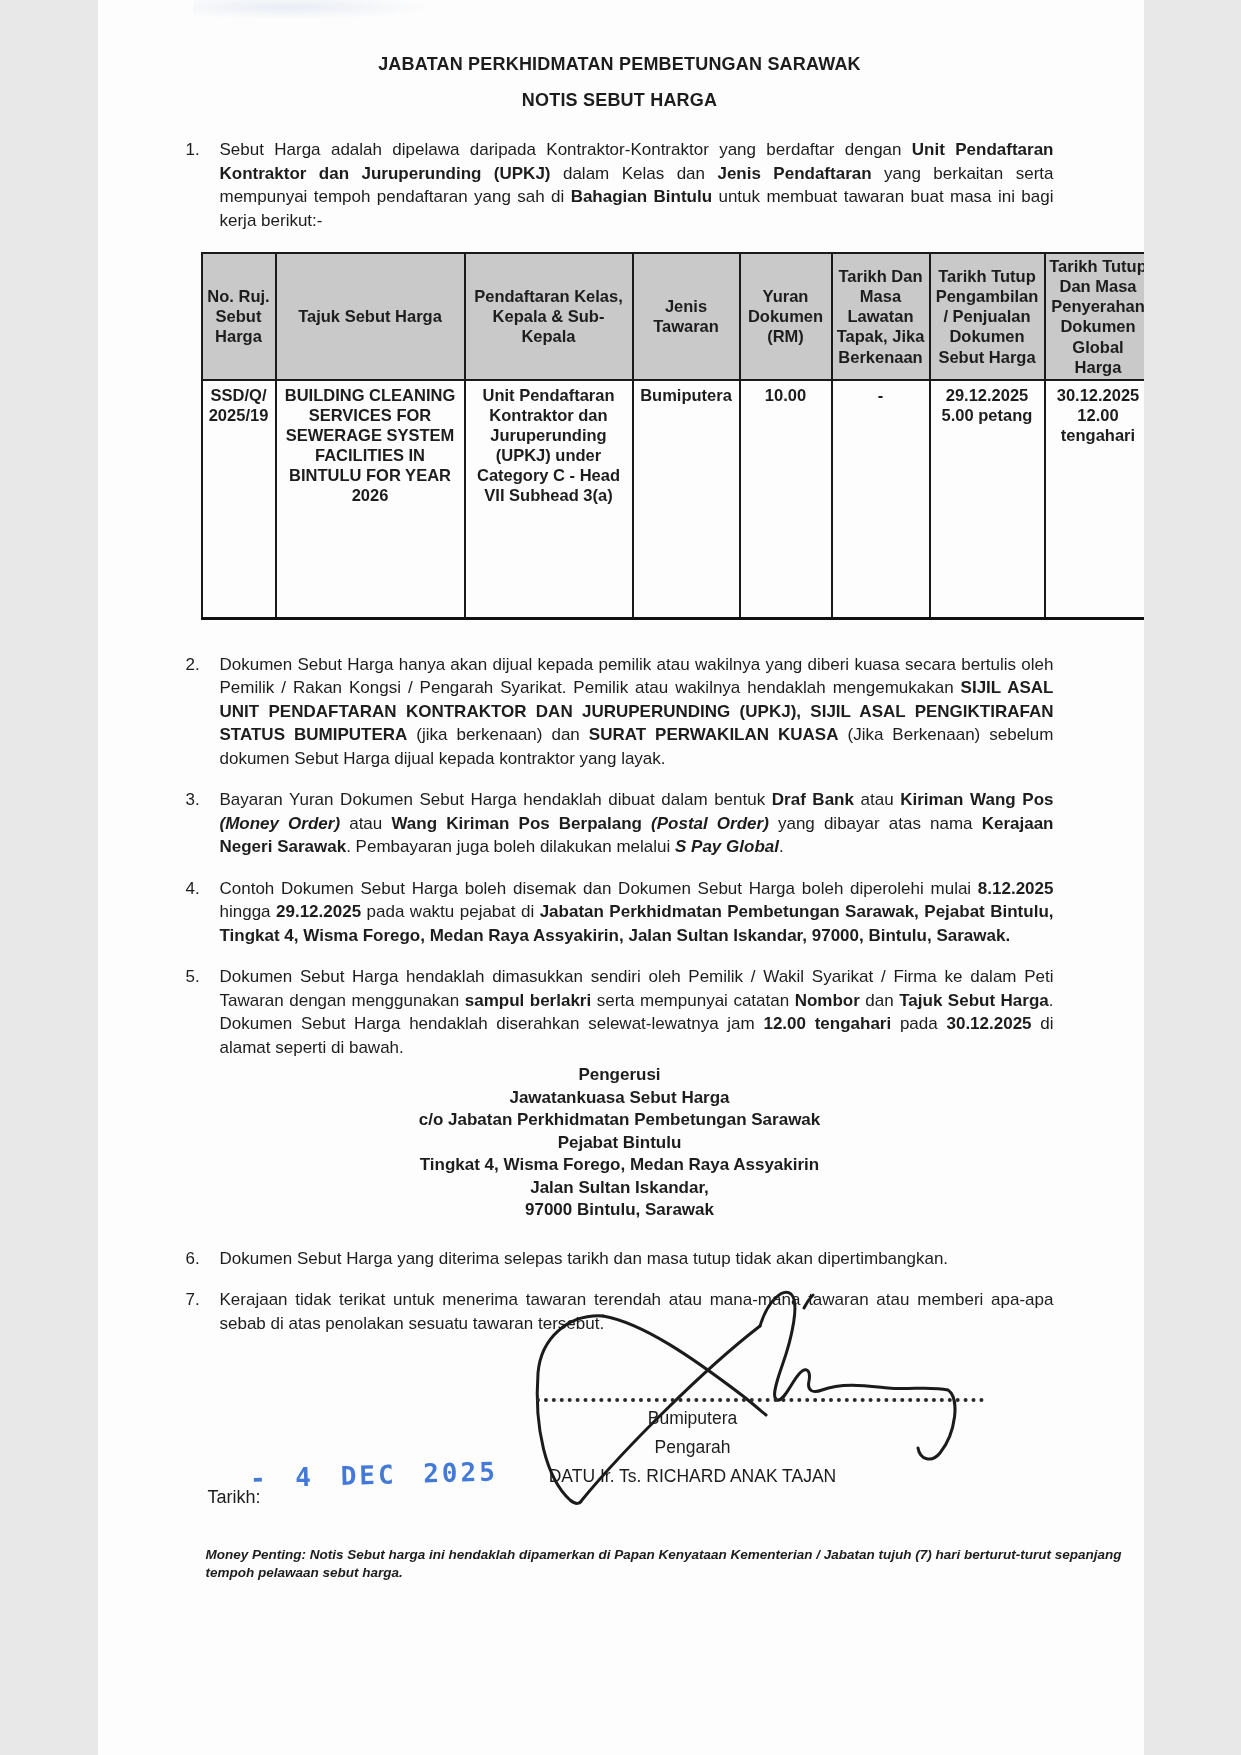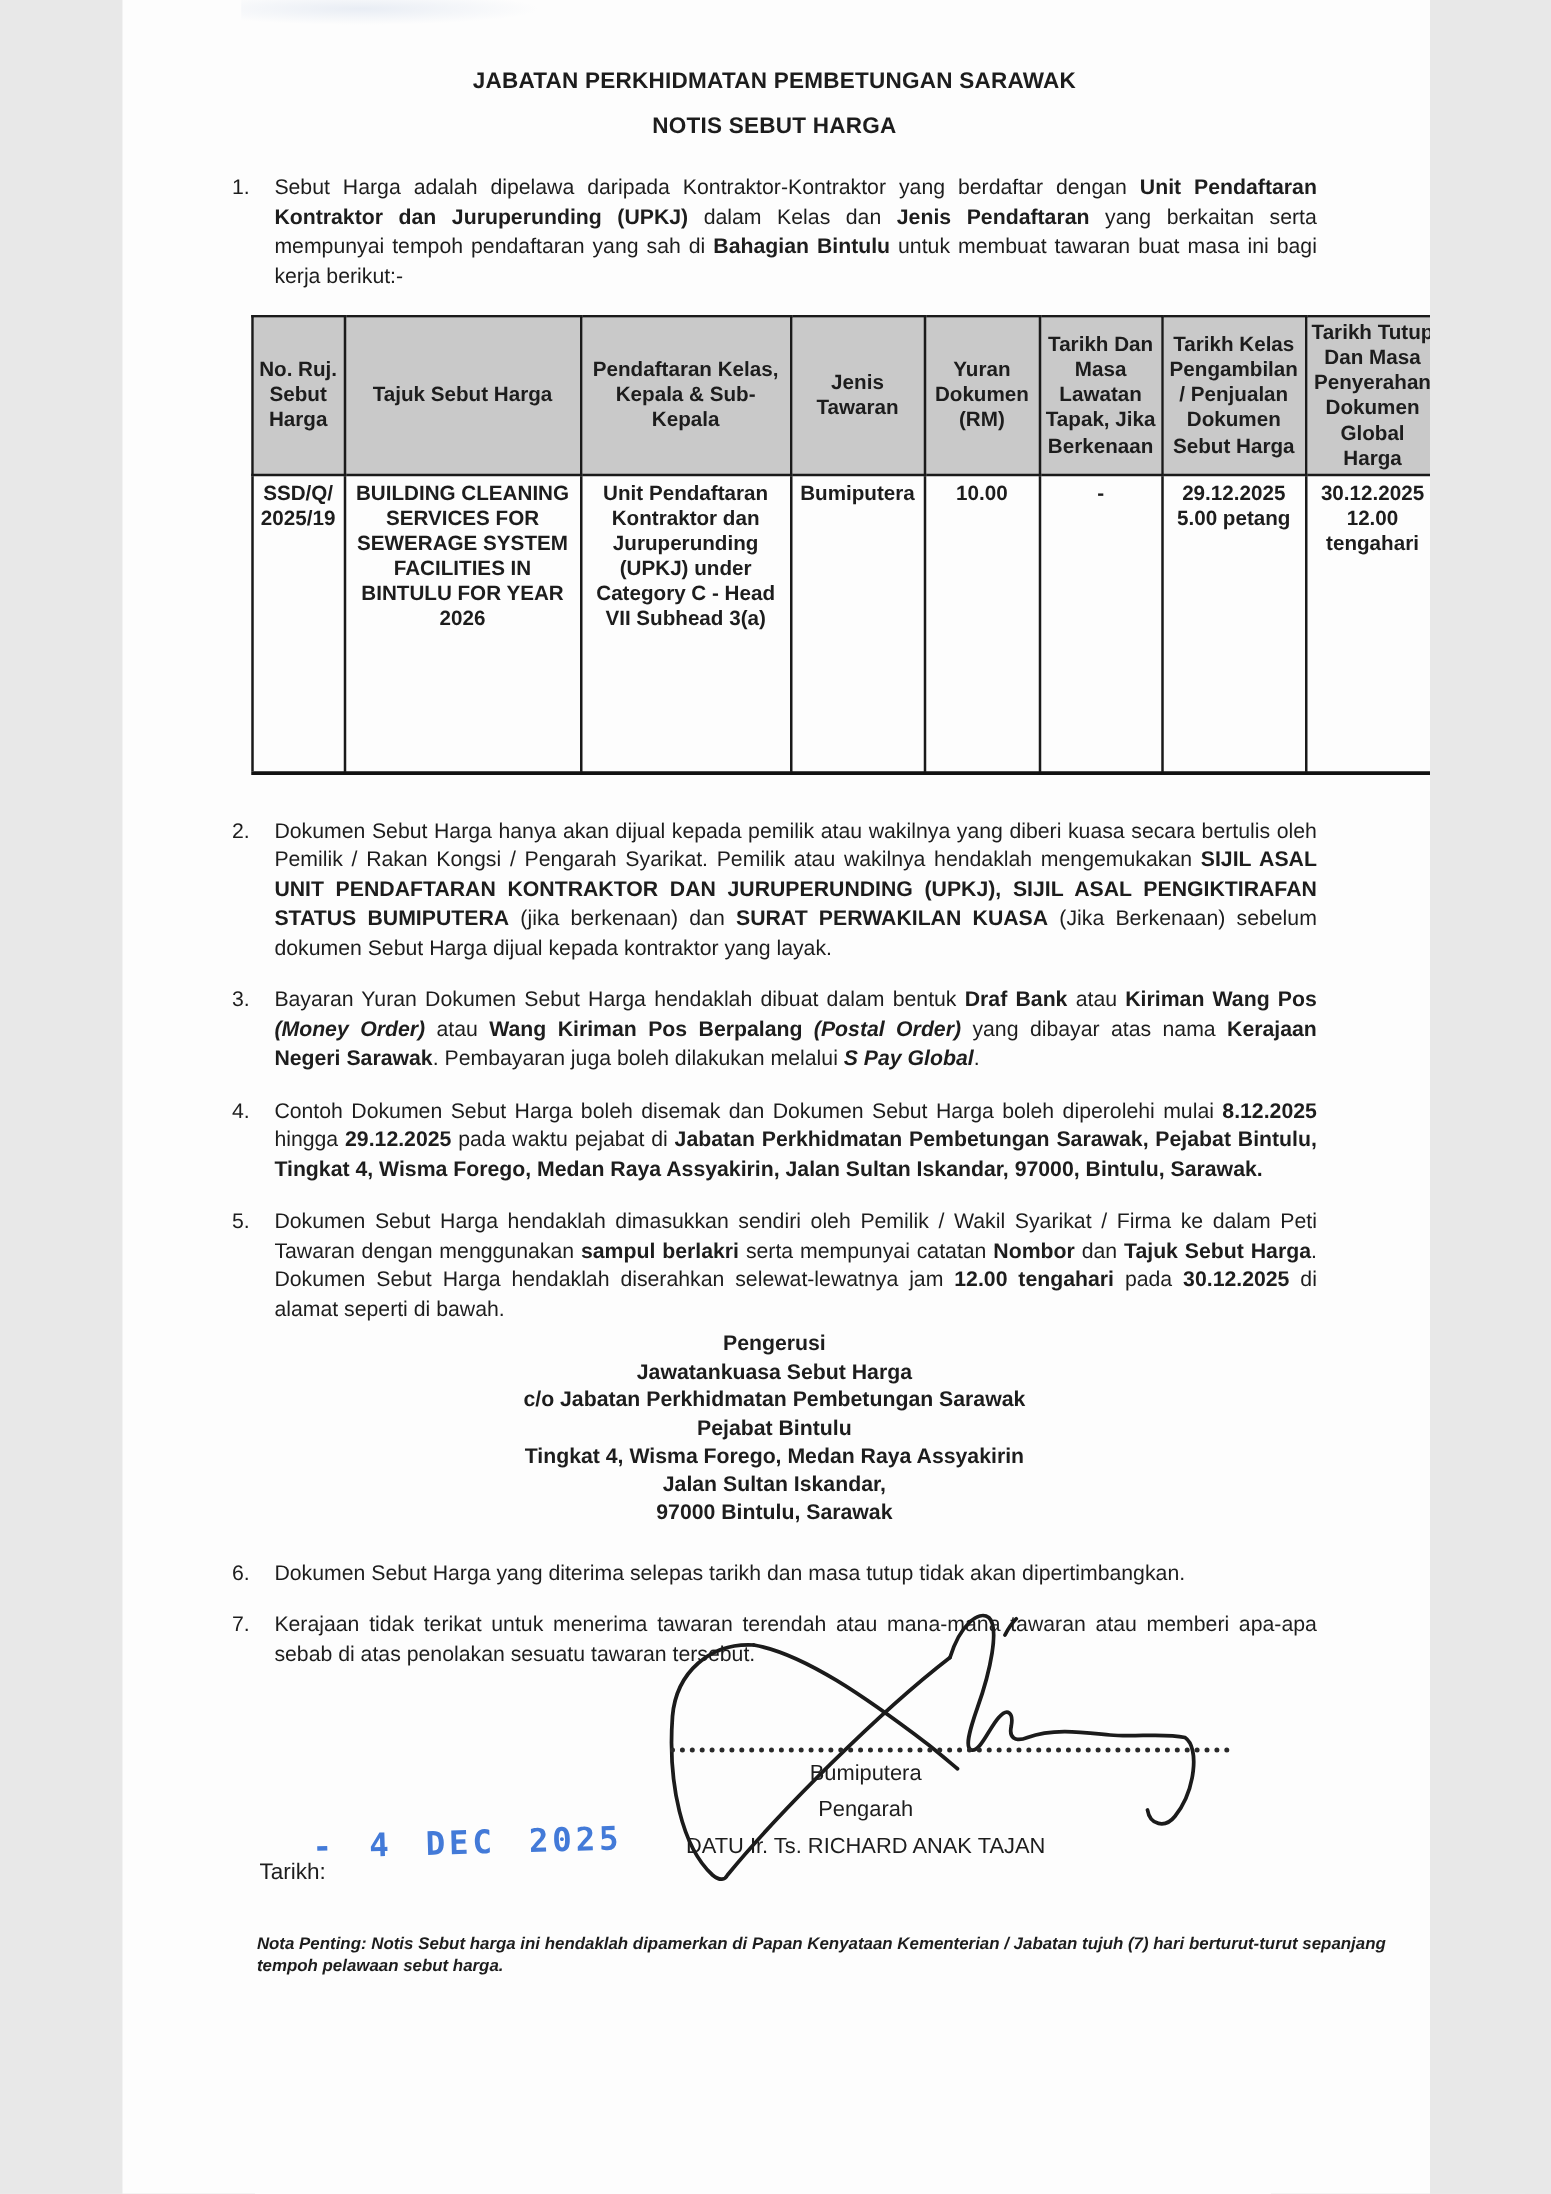--- a/index.html
+++ b/index.html
@@ -83,21 +83,21 @@
           <col style="width:107px">
       </colgroup>
       <thead>
         <tr>
           <th>No. Ruj. Sebut Harga</th>
           <th>Tajuk Sebut Harga</th>
           <th>Pendaftaran Kelas, Kepala &amp; Sub- Kepala</th>
           <th>Jenis Tawaran</th>
           <th>Yuran Dokumen (RM)</th>
           <th>Tarikh Dan Masa Lawatan Tapak, Jika Berkenaan</th>
-          <th>Tarikh Kelas Pengambilan / Penjualan Dokumen Sebut Harga</th>
+          <th>Tarikh Tutup Pengambilan / Penjualan Dokumen Sebut Harga</th>
           <th>Tarikh Tutup Dan Masa Penyerahan Dokumen Global Harga</th>
         </tr>
       </thead>
       <tbody>
         <tr>
           <td>SSD/Q/
 2025/19</td>
           <td>BUILDING CLEANING SERVICES FOR SEWERAGE SYSTEM FACILITIES IN BINTULU FOR YEAR 2026</td>
           <td>Unit Pendaftaran Kontraktor dan Juruperunding (UPKJ) under Category C - Head VII Subhead 3(a)</td>
           <td>Bumiputera</td>
@@ -163,15 +163,15 @@
   <div class="sig-caption">
     <div>Bumiputera</div>
     <div>Pengarah</div>
     <div>DATU Ir. Ts. RICHARD ANAK TAJAN</div>
   </div>
 
   <div class="tarikh">Tarikh:</div>
   <div class="stamp" style="color: rgb(53, 113, 214);">- 4 DEC 2025</div>
 
   <div class="note">
-    <span>Nota Penting:</span><span> Notis Sebut harga ini hendaklah dipamerkan di Papan Kenyataan Kementerian / Jabatan tujuh (7) hari berturut-turut sepanjang tempoh pelawaan sebut harga.</span>
+    <span>Money Penting:</span><span> Notis Sebut harga ini hendaklah dipamerkan di Papan Kenyataan Kementerian / Jabatan tujuh (7) hari berturut-turut sepanjang tempoh pelawaan sebut harga.</span>
   </div>
 </div>
 
 </body></html>

